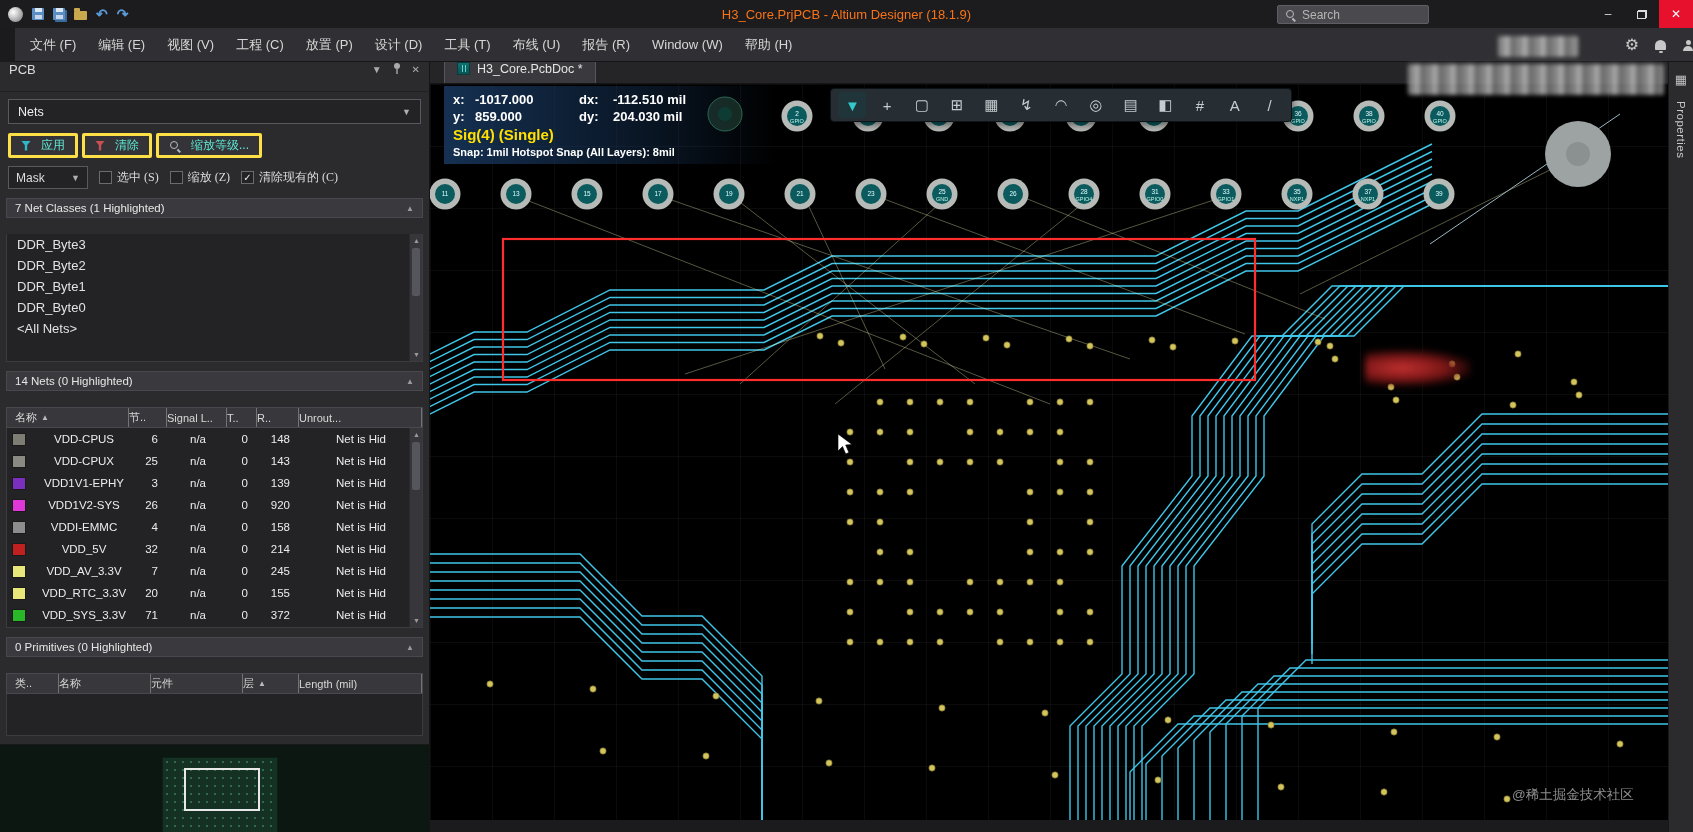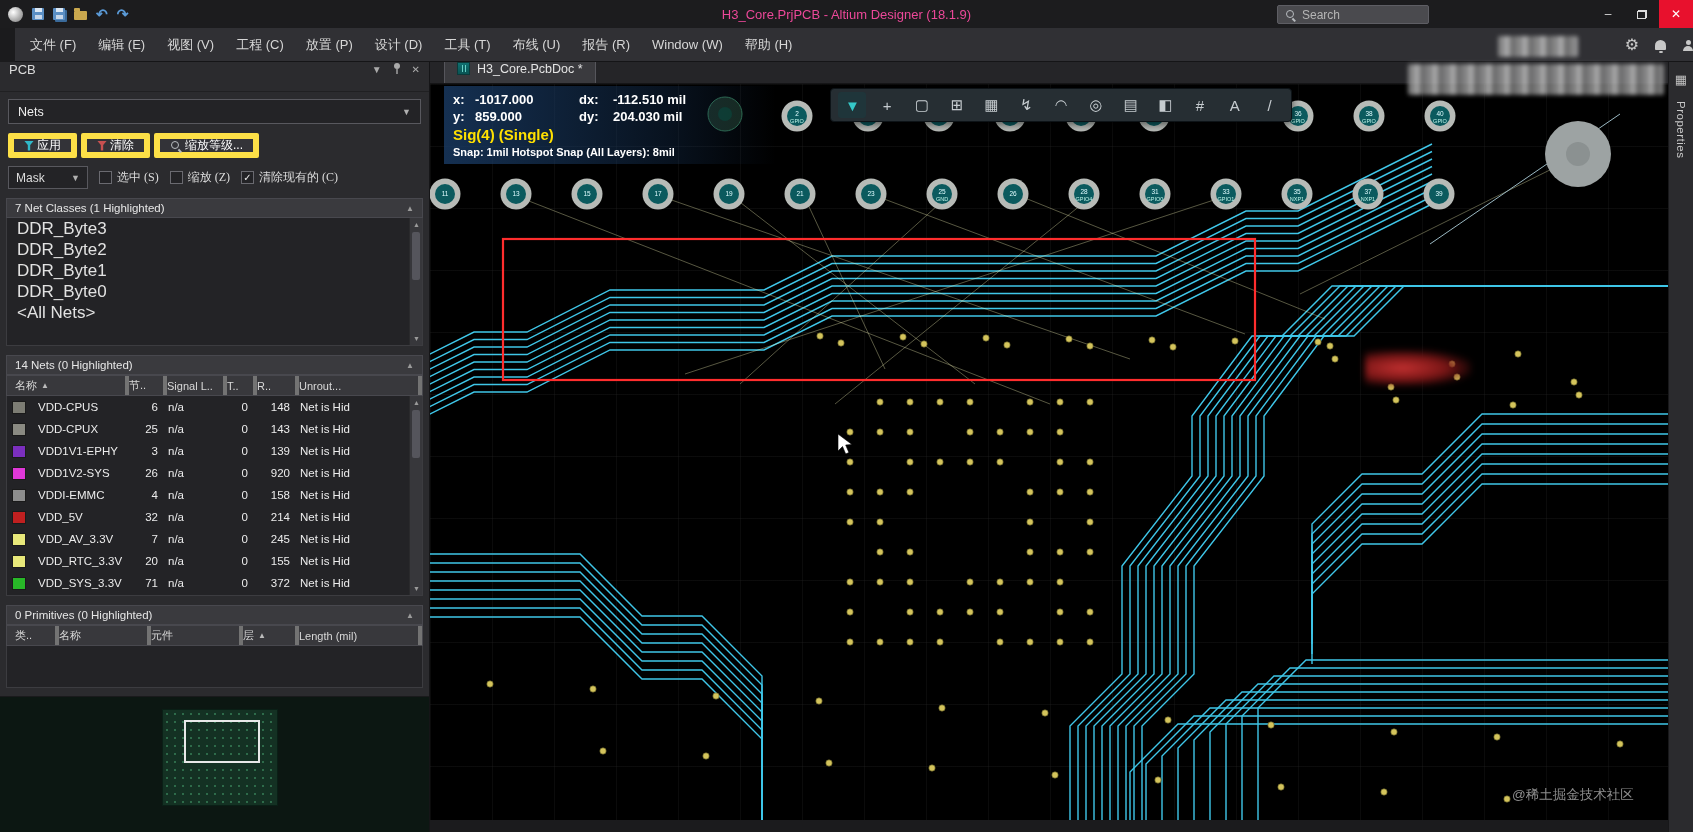--- a/index.html
+++ b/index.html
@@ -12,21 +12,21 @@
   #qat{display:flex;align-items:center;gap:9px;padding-left:8px;z-index:2;}
   .alogo{width:15px;height:15px;border-radius:50%;background:radial-gradient(circle at 35% 35%,#fff,#b0b0b0 55%,#777);}
   .floppy{width:12px;height:12px;background:#5b8fc4;border-radius:1px;position:relative;}
   .floppy::before{content:"";position:absolute;left:2.5px;top:0;width:7px;height:3.5px;background:#dce8f4;}
   .floppy::after{content:"";position:absolute;left:2.5px;bottom:1px;width:7px;height:4px;background:#c8d8ea;}
   .floppy.all{box-shadow:2px 2px 0 #3a6a9a;}
   .folder{width:13px;height:9px;background:#caa84e;border-radius:1px;position:relative;margin-top:3px;}
   .folder::before{content:"";position:absolute;top:-3px;left:0;width:6px;height:3px;background:#caa84e;border-radius:1px 1px 0 0;}
   .uarrow{color:#5b9bd8;font-size:14px;font-weight:bold;line-height:1;}
   #tb-title{position:absolute;left:0;right:0;top:0;height:28px;display:flex;align-items:center;
-    justify-content:center;pointer-events:none;color:#ec4899;}
+    justify-content:center;pointer-events:none;color:#f97316;}
   #searchbox{position:absolute;left:1277px;top:5px;width:152px;height:19px;background:#4a4a4e;
     border:1px solid #5e5e64;border-radius:2px;display:flex;align-items:center;gap:6px;padding:0 7px;
     color:#b5b5b5;font-size:12px;}
   .mag{width:11px;height:11px;position:relative;flex:0 0 auto;}
   .mag::before{content:"";position:absolute;left:1px;top:1px;width:6px;height:6px;border:1.5px solid #b8bcc0;border-radius:50%;}
   .mag::after{content:"";position:absolute;right:0;bottom:0;width:4px;height:1.5px;background:#b8bcc0;transform:rotate(45deg);}
   #winbtns{position:absolute;right:0;top:0;height:28px;display:flex;}
   .winbtn{width:34px;height:28px;display:flex;align-items:center;justify-content:center;color:#d8d8d8;font-size:12px;}
   .winbtn.close{background:#e8112d;color:#fff;}
   .restore{width:10px;height:9px;position:relative;}
@@ -57,56 +57,56 @@
   
   #pcb-panel{position:absolute;left:0;top:62px;width:430px;height:770px;background:#2b2b2e;
     border-right:1px solid #151517;color:#dcdcdc;display:flex;flex-direction:column;z-index:10;}
   .panel-header{height:30px;flex:0 0 30px;display:flex;align-items:flex-start;justify-content:space-between;
     padding:0 9px;font-size:13px;background:#2b2b2e;border-bottom:1px solid #202022;}
   .ph-icons{display:flex;align-items:center;gap:10px;color:#aaa;font-size:10px;}
   .nets-select{margin:7px 8px 0 8px;height:25px;flex:0 0 25px;background:#232326;border:1px solid #58585e;
     display:flex;align-items:center;justify-content:space-between;padding:0 9px;font-size:12.5px;color:#eee;}
   .caret{font-size:9px;color:#b0b0b0;}
   .btn-row{display:flex;gap:4px;margin:9px 8px 0 8px;flex:0 0 25px;}
-  .pbtn{height:25px;background:#333338;border:6px solid #fde047;color:#ffffff;font-size:12px;
-    display:flex;align-items:center;gap:3px;padding:0 10px;border-radius:2px;}
+  .pbtn{height:25px;background:#333338;border:3px solid #fde047;color:#5eead4;font-size:12px;
+    display:flex;align-items:center;gap:10px;padding:0 10px;border-radius:2px;}
   .funnel{width:10px;height:10px;background:#30b8c8;clip-path:polygon(0 0,100% 0,62% 45%,62% 100%,38% 100%,38% 45%);}
   .funnel.clearx{background:#c85050;}
   .magbtn{width:12px;height:12px;position:relative;}
   .magbtn::before{content:"";position:absolute;left:1px;top:1px;width:6px;height:6px;border:1.5px solid #b8bcc0;border-radius:50%;}
   .magbtn::after{content:"";position:absolute;right:0;bottom:0;width:4px;height:1.5px;background:#b8bcc0;transform:rotate(45deg);}
   .mask-row{display:flex;align-items:center;gap:11px;margin:8px 8px 0 8px;font-size:12px;color:#ddd;flex:0 0 23px;}
   .mask-dd{width:80px;height:23px;background:#232326;border:1px solid #58585e;display:flex;
     align-items:center;justify-content:space-between;padding:0 7px;}
   .cb{display:flex;align-items:center;gap:5px;white-space:nowrap;font-family:Liberation Serif, serif;}
   .cbbox{width:13px;height:13px;background:#232326;border:1px solid #6a6a70;display:flex;
     align-items:center;justify-content:center;font-size:10px;color:#e8e8e8;}
   .cb.checked .cbbox::after{content:"✓";}
-  .sec-h{height:20px;flex:0 0 20px;background:#3a3a3e;border:1px solid #48484e;margin:9px 6px 0 6px;
+  .sec-h{height:20px;flex:0 0 20px;background:#3a3a3e;border:1px solid #48484e;margin:9px 6px 16px 6px;
     display:flex;align-items:center;justify-content:space-between;padding:0 8px;font-size:11.5px;color:#e6e6e6;}
   .collapse{font-size:8px;color:#9a9a9a;}
   .listbox{position:relative;margin:0 6px;border:1px solid #3c3c40;border-top:none;background:#232326;}
   #net-classes{flex:0 0 128px;overflow:hidden;}
-  .nc-row{height:21px;line-height:21px;padding-left:10px;font-size:17px;color:#e2e2e2;white-space:nowrap;}
+  .nc-row{height:21px;line-height:21px;padding-left:10px;font-size:13px;color:#e2e2e2;white-space:nowrap;}
   .vsb{position:absolute;right:0;top:0;bottom:0;width:13px;background:#37373b;border-left:1px solid #2a2a2c;}
   .vsb .up,.vsb .down{position:absolute;left:0;width:13px;height:13px;color:#9a9a9a;font-size:7px;
     display:flex;align-items:center;justify-content:center;}
   .vsb .up{top:0;} .vsb .down{bottom:0;}
   .vsb .thumb{position:absolute;top:14px;left:2px;right:2px;height:48px;background:#55555c;border-radius:2px;}
   .tbl-header{height:21px;flex:0 0 21px;background:#38383c;border:1px solid #48484e;margin:0 6px;
     display:grid;align-items:center;font-size:11px;color:#d8d8d8;padding-left:8px;}
   .nets-grid-h{grid-template-columns:114px 38px 60px 30px 42px 1fr;}
   .prim-grid-h{grid-template-columns:44px 92px 92px 56px 1fr;}
-  .th{display:flex;align-items:center;gap:4px;border-right:4px solid #737373;height:100%;padding-right:4px;overflow:hidden;white-space:nowrap;}
+  .th{display:flex;align-items:center;gap:4px;border-right:1px solid #737373;height:100%;padding-right:4px;overflow:hidden;white-space:nowrap;}
   .sort{font-size:8px;color:#bbb;}
   #nets-rows{flex:0 0 200px;overflow:hidden;}
   .net-row{display:grid;grid-template-columns:26px 92px 38px 60px 30px 42px 1fr;align-items:center;
     height:22px;padding-left:5px;font-size:11.5px;color:#ececec;}
   .swatch{width:14px;height:13px;border:1px solid #1a1a1a;}
-  .cell{white-space:nowrap;overflow:hidden;}
+  .cell{white-space:nowrap;overflow:hidden;text-align:center;}
   .cell.num{text-align:right;padding-right:10px;}
   .empty-box{height:42px;flex:0 0 42px;border:1px solid #3c3c40;border-top:none;margin:0 6px;background:#232326;}
   .preview-pane{flex:1 1 auto;background:#0c1712;position:relative;margin-top:8px;border-top:1px solid #1a1a1c;}
   .board{position:absolute;left:162px;top:12px;width:116px;height:97px;background:#143123;
     background-image:radial-gradient(circle,#2e6b4a 1px,transparent 1.4px);background-size:8px 8px;
     border:1px solid #0a1f16;}
   .board-rect{position:absolute;left:21px;top:10px;width:76px;height:43px;border:2px solid #e8e8e8;}
 
   
   #editor{position:absolute;left:430px;top:50px;width:1238px;height:770px;background:#000;}

